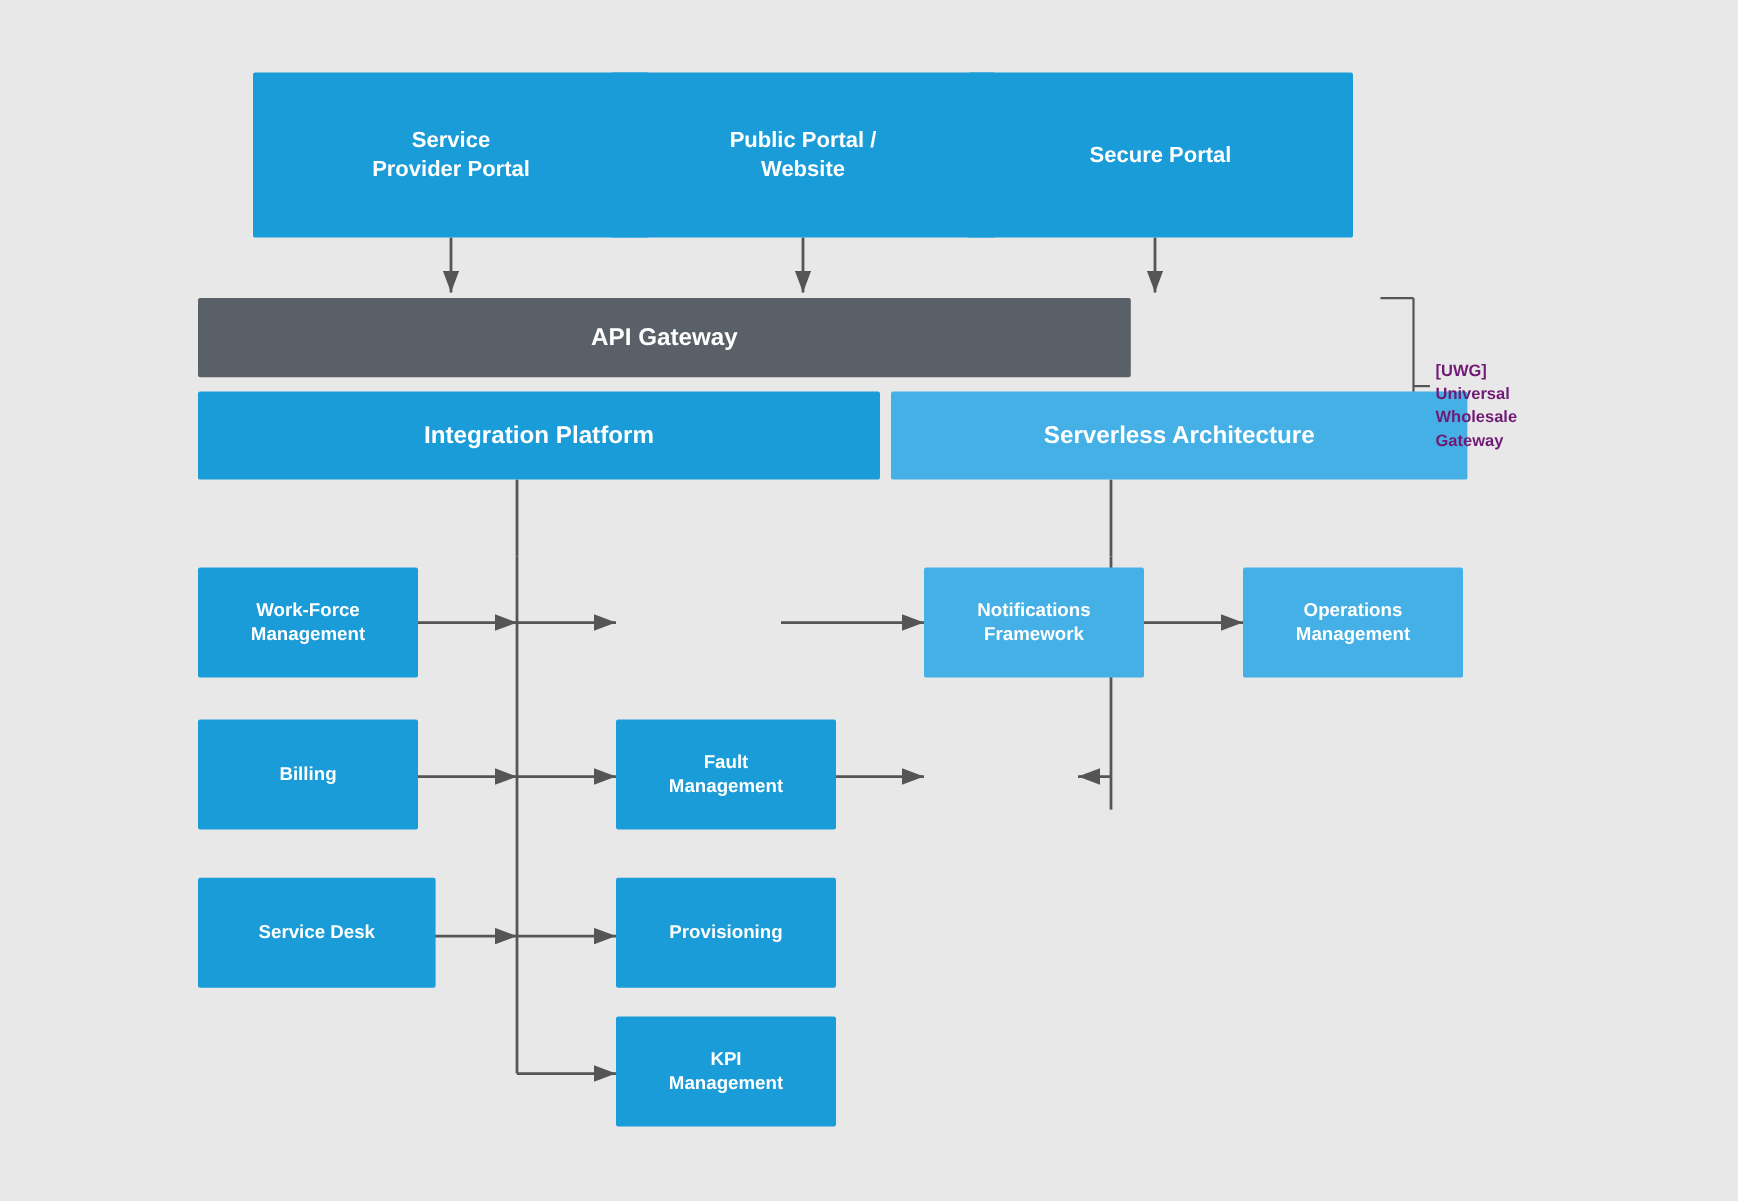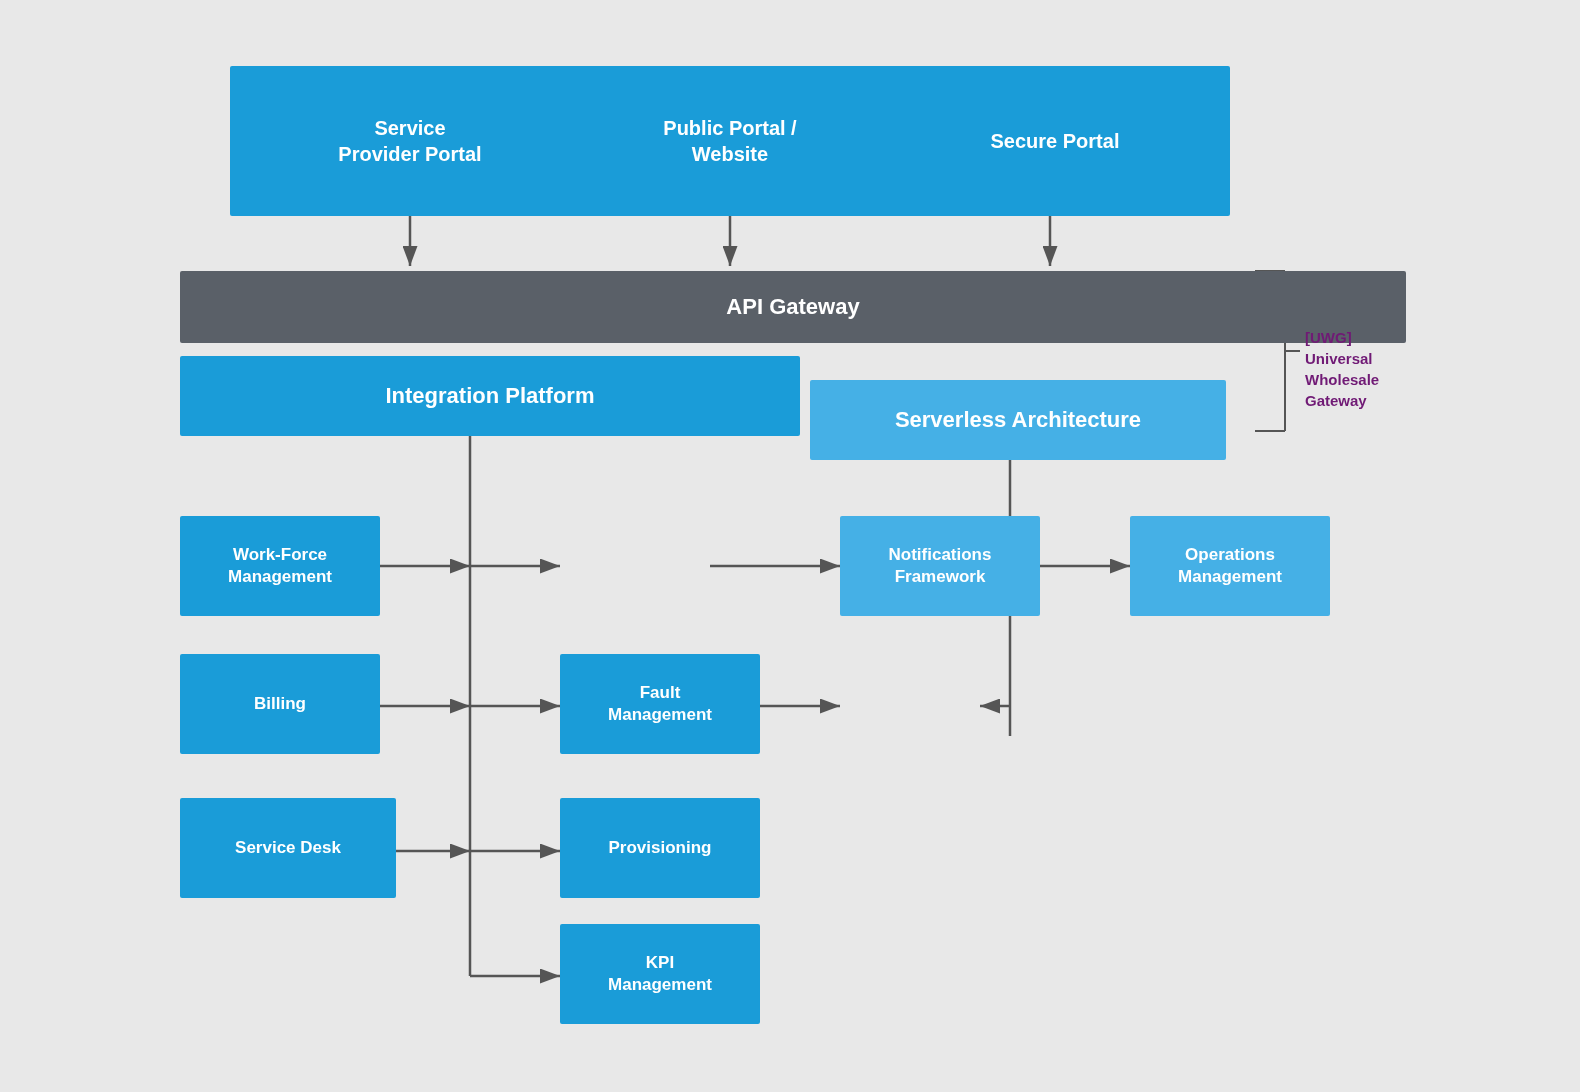--- a/index.html
+++ b/index.html
@@ -120,29 +120,29 @@
 
   <div class="box" style="left:415px; top:30px; width:350px; height:150px; font-size:20px;">
     <span style="white-space:pre-line;">Public Portal /
 Website</span>
   </div>
 
   <div class="box" style="left:740px; top:30px; width:350px; height:150px; font-size:20px;">
     <span style="white-space:pre-line;">Secure Portal</span>
   </div>
 
-  <div class="box box-dark" style="left:40px; top:235px; width:1226px; height:72px; font-size:22px;">
+  <div class="box box-dark" style="left:40px; top:235px; width:848px; height:72px; font-size:22px;">
     <span>API Gateway</span>
   </div>
 
   <div class="box" style="left:40px; top:320px; width:620px; height:80px; font-size:22px;">
     <span>Integration Platform</span>
   </div>
 
-  <div class="box box-light" style="left:670px; top:320px; width:416px; height:80px; font-size:22px;margin-top:24px;">
+  <div class="box box-light" style="left:670px; top:320px; width:524px; height:80px; font-size:22px;">
     <span>Serverless Architecture</span>
   </div>
 
   <div class="box" style="left:40px; top:480px; width:200px; height:100px; font-size:17px;">
     <span style="white-space:pre-line;">Work-Force
 Management</span>
   </div>
 
 
   <div class="box box-light" style="left:700px; top:480px; width:200px; height:100px; font-size:17px;">

